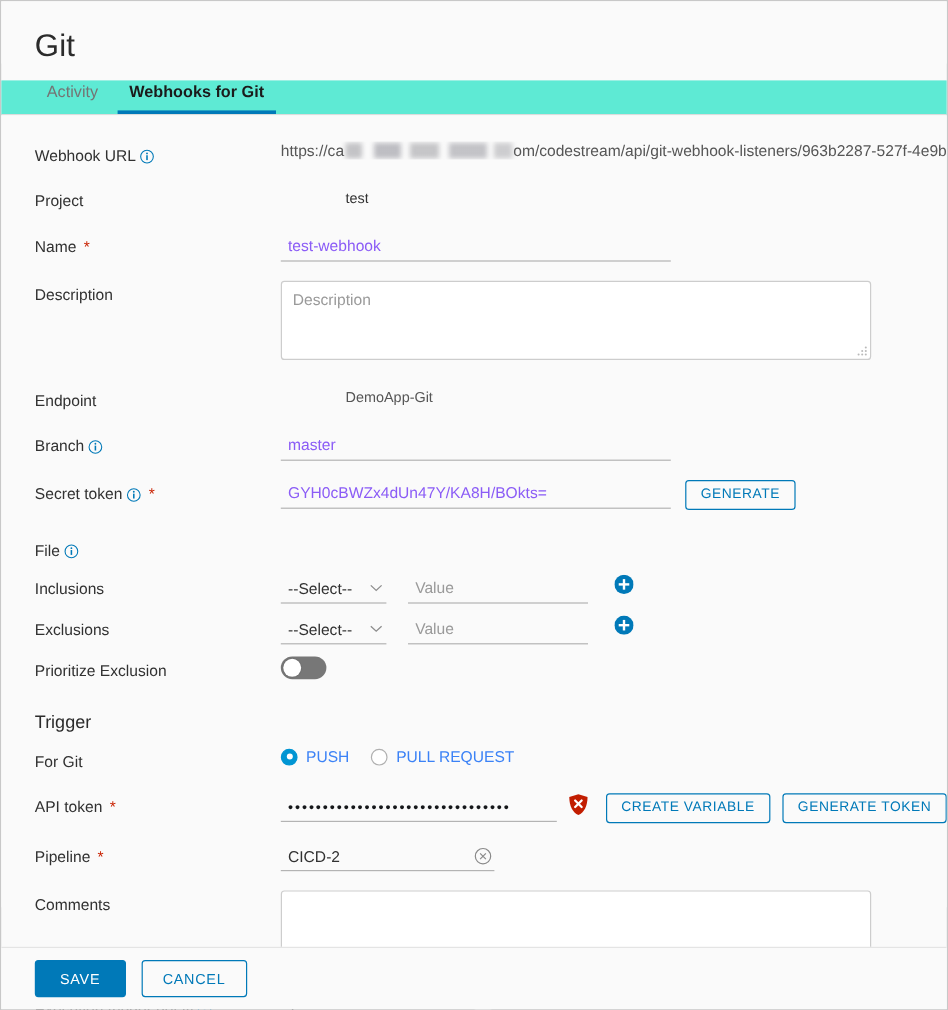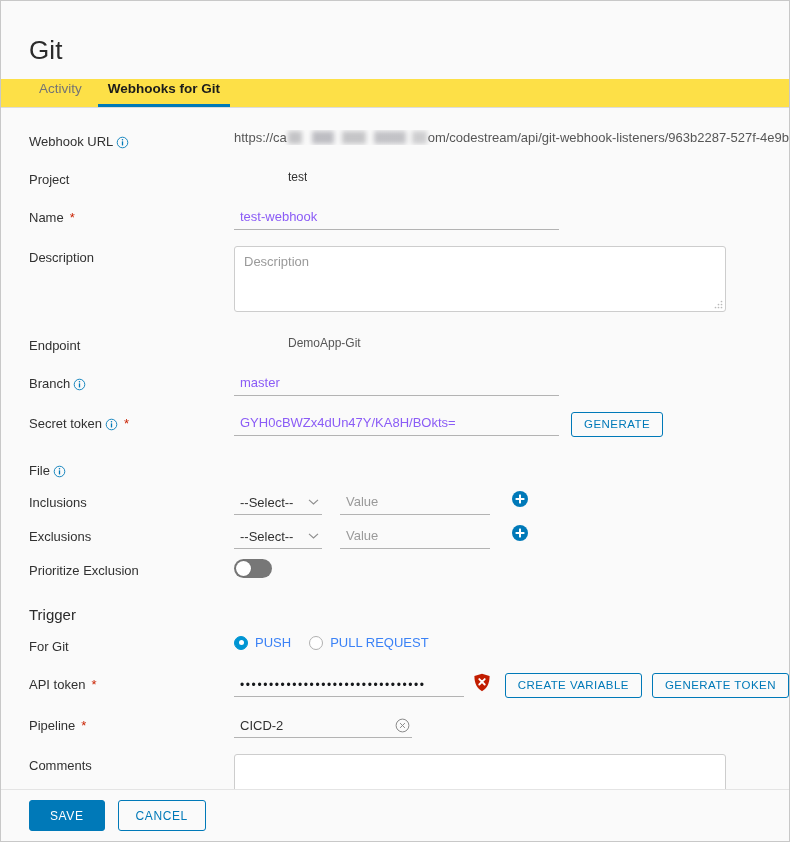--- a/index.html
+++ b/index.html
@@ -17,41 +17,41 @@
     width: 790px;
     height: 842px;
     box-sizing: border-box;
     border: 1px solid #c8c8c8;
     background: #fafafa;
     overflow: hidden;
   }
 
   
   .page-header {
-    padding: 34px 0 0 28px;
+    padding: 22px 0 0 28px;
     background: #fafafa;
   }
   .page-title {
     font-size: 26px;
     font-weight: 400;
     color: #2b2b2b;
     letter-spacing: .1px;
     line-height: 30px;
     margin: 0;
   }
 
   
   .tabbar {
     margin-top: 14px;
     padding-left: 28px;
     border-bottom: 1px solid #dcdcdc;
     display: flex;
     align-items: flex-end;
     height: 28px;
-    background: #fde047;
+    background: #5eead4;
   }
   .tab {
     font-size: 13.5px;
     color: #747474;
     padding: 0 10px 7px 10px;
     margin-right: 6px;
     border-bottom: 3px solid transparent;
     cursor: pointer;
     line-height: 16px;
     white-space: nowrap;

